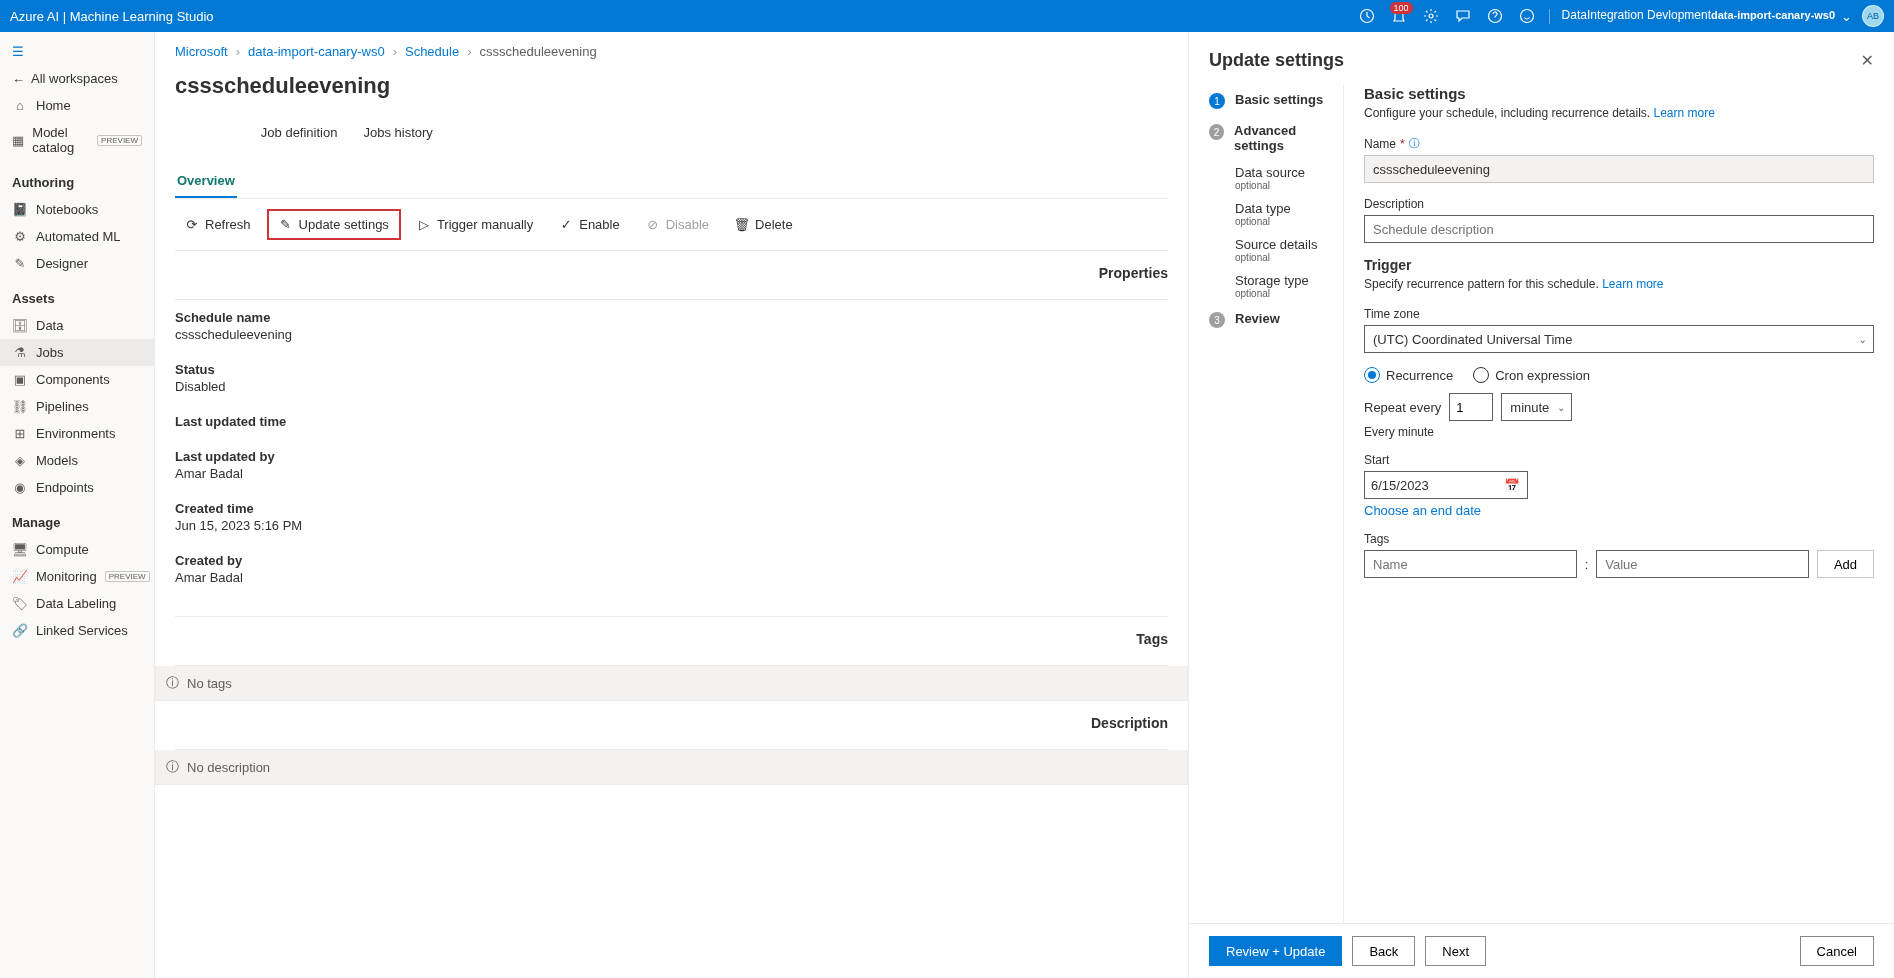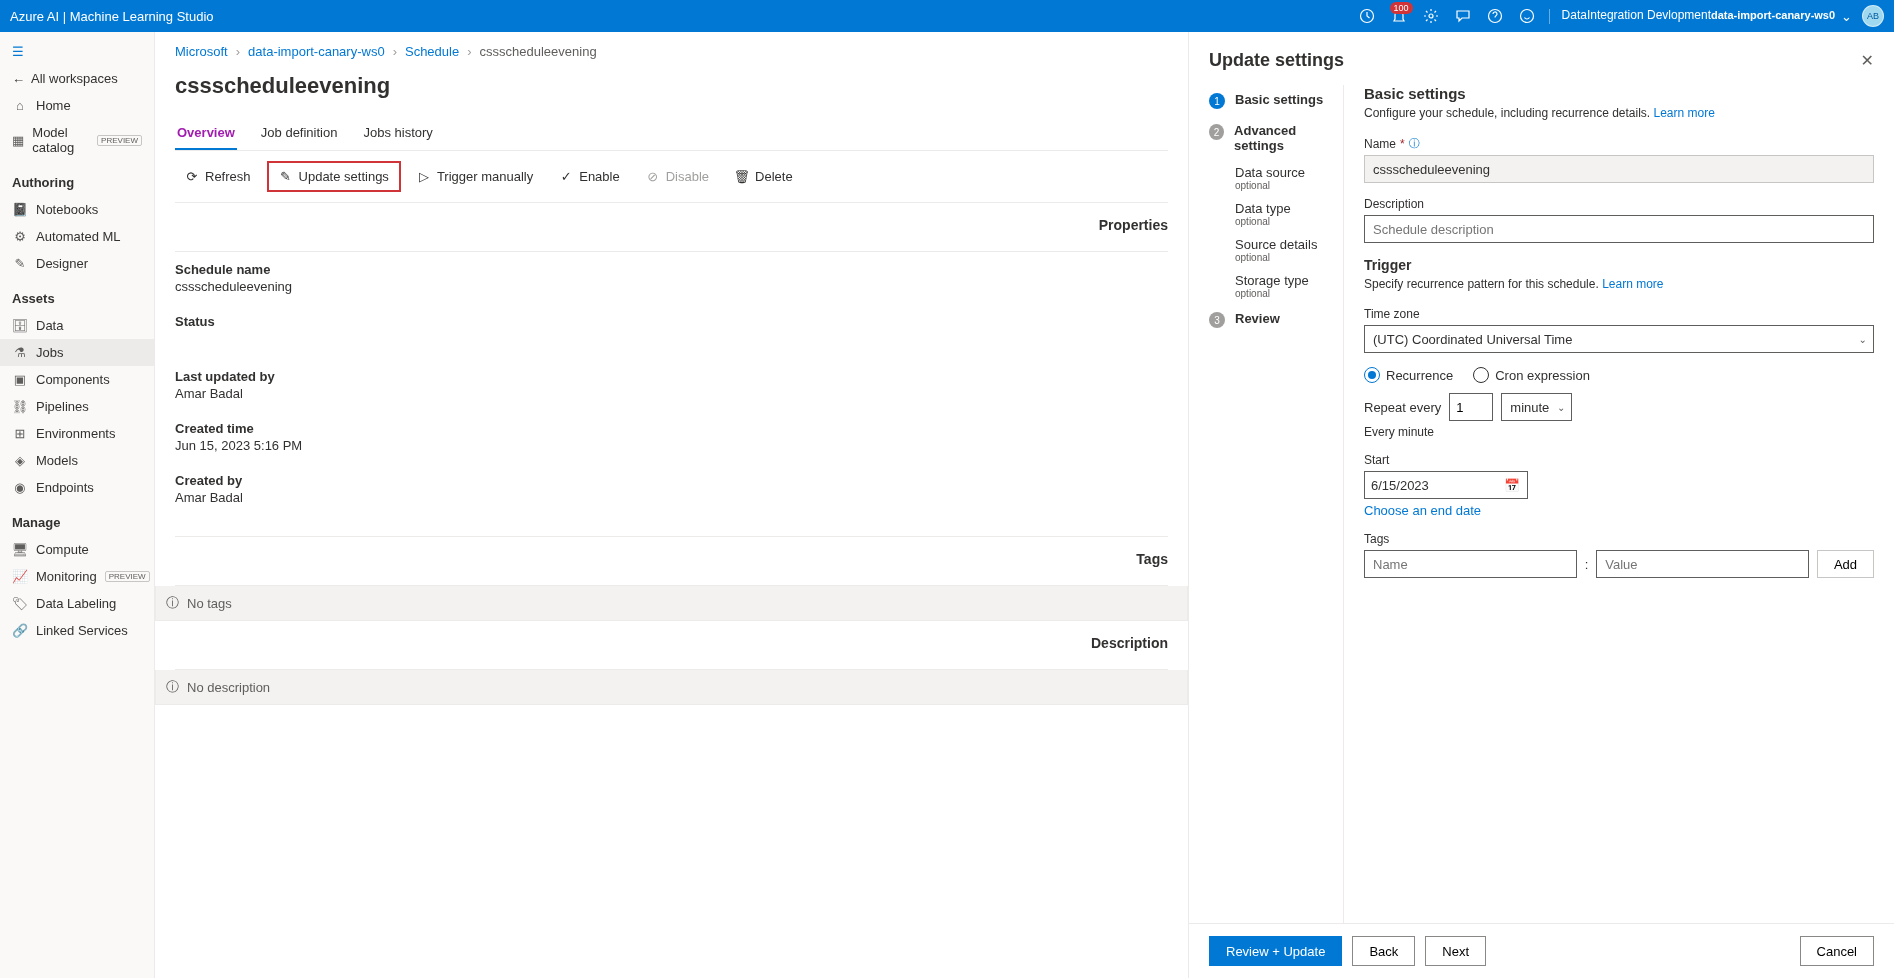--- a/index.html
+++ b/index.html
@@ -33,21 +33,21 @@
 
 
 .main { flex:1; display:flex; flex-direction:column; background:#fff; border-right:1px solid #edebe9; min-width:0;}
 .main-inner { padding: 12px 20px 0 20px;}
 .breadcrumb { font-size: 13px; color:#605e5c; display:flex; align-items:center; gap:8px;}
 .breadcrumb a { color:#0078d4; text-decoration:none; cursor:pointer;}
 .breadcrumb .sep { color:#a19f9d;}
 .page-title { font-size: 22px; font-weight:600; margin-top:14px;}
 .tabs { display:flex; gap:22px; margin-top:18px; border-bottom:1px solid #edebe9;}
 .tab { padding:8px 2px; font-size:13px; color:#323130; cursor:pointer;}
-.tab.active { border-bottom:2px solid #0078d4; font-weight:600; color:#a21caf;}
+.tab.active { border-bottom:2px solid #0078d4; font-weight:600; color:#0f766e;margin-top:48px;}
 .toolbar { display:flex; gap:6px; padding:10px 0; border-bottom:1px solid #edebe9;}
 .tool-btn { display:flex; align-items:center; gap:6px; padding:6px 10px; font-size:13px; color:#323130; cursor:pointer; background:transparent; border:none;}
 .tool-btn.disabled { color:#a19f9d; cursor:default;}
 .tool-btn .ic { width:14px; height:14px; display:inline-flex; align-items:center; justify-content:center;}
 .tool-btn.highlight-box { border: 2.5px solid #d13438;}
 
 
 .section-head { font-weight:600; font-size:14px; padding:14px 0 18px 0; border-bottom:1px solid #edebe9;text-align:right;}
 .prop-row { padding:10px 0; border-bottom: none;}
 .prop-label { font-size:13px; font-weight:600; color:#323130;}
@@ -278,22 +278,24 @@
       </div>
 
       <div class="section-head">Properties</div>
       <div class="props-block">
         <div class="prop-row">
             <div class="prop-label">Schedule name</div>
             <div class="prop-value">cssscheduleevening</div>
           </div>
         <div class="prop-row">
             <div class="prop-label">Status</div>
-          </div>
-        <div class="prop-row">
+            <div class="prop-value">Disabled</div>
+          </div>
+        <div class="prop-row">
+            <div class="prop-label">Last updated time</div>
           </div>
         <div class="prop-row">
             <div class="prop-label">Last updated by</div>
             <div class="prop-value">Amar Badal</div>
           </div>
         <div class="prop-row">
             <div class="prop-label">Created time</div>
             <div class="prop-value">Jun 15, 2023 5:16 PM</div>
           </div>
         <div class="prop-row">

